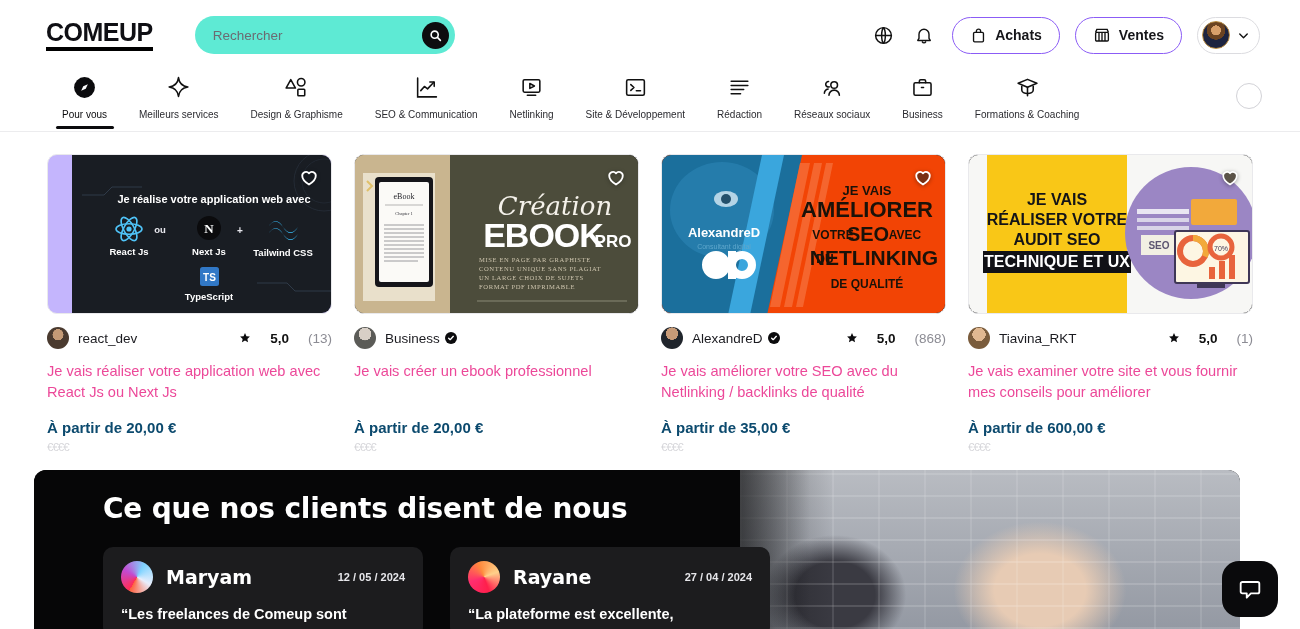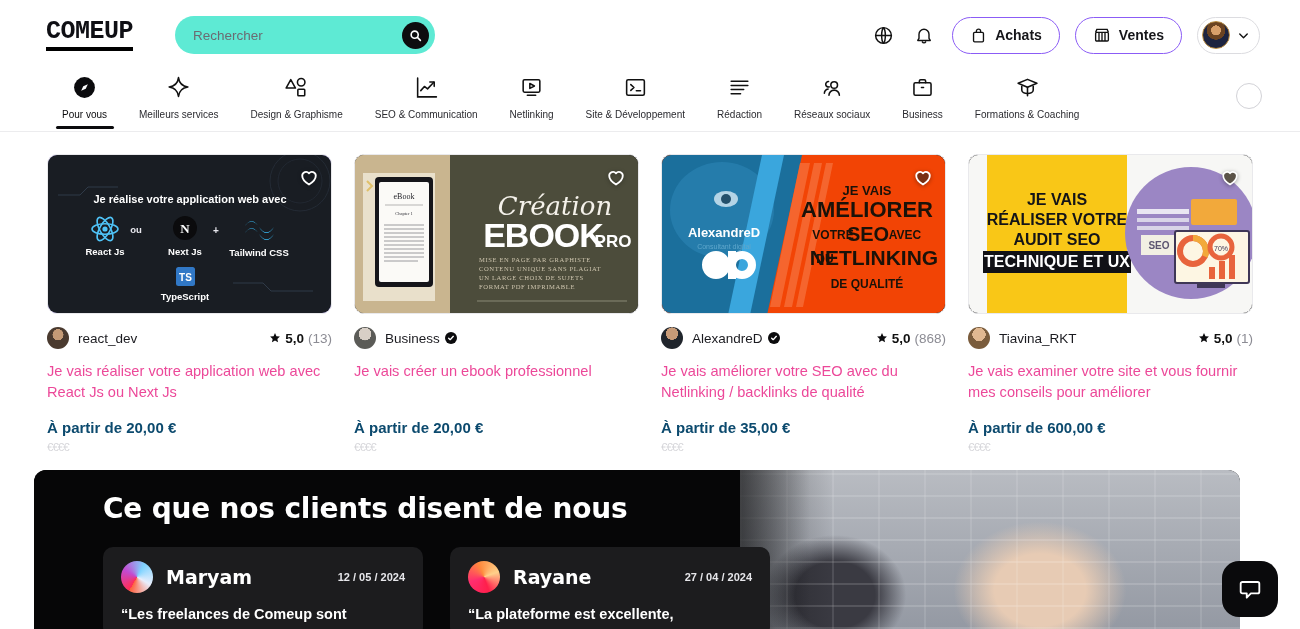--- a/index.html
+++ b/index.html
@@ -12,21 +12,21 @@
   }
   .page { position: relative; width: 1300px; height: 629px; background:#fff; }
 
   
   .header {
     height: 70px; display:flex; align-items:center;
     padding: 0 40px 0 46px; background:#fff;
   }
   .logo {
     font-weight: 800; font-size: 25px; letter-spacing: -0.5px;
-    font-family: Liberation Mono, monospace;
+    font-family: Liberation Sans, sans-serif;
     border-bottom: 4px solid #000; padding-bottom: 1px; line-height: 1.05;
   }
   .search-wrap {
     margin-left: 42px; position: relative;
     width: 260px; height: 38px;
     background:#5eead4; border-radius: 19px;
     display:flex; align-items:center; padding: 0 6px 0 18px;
   }
   .search-input {
     border:0; outline:0; background:transparent; flex:1;
@@ -94,21 +94,21 @@
   .meta { display:flex; align-items:center; margin-top:13px; }
   .seller-av {
     width:22px;height:22px;border-radius:50%;margin-right:9px;flex:0 0 auto;
     background: radial-gradient(circle at 50% 35%, #c49a76 0 30%, #4a3a2f 31% 100%);
   }
   .seller-name { font-size:13.5px; color:#1b1b20; }
   .verified {
     width:12px;height:12px;border-radius:50%;background:#0b0b0d;
     margin-left:5px; display:inline-flex;align-items:center;justify-content:center;flex:0 0 auto;
   }
-  .rating { margin-left:auto; display:flex; align-items:center; gap:4px; font-size:13.5px; }
+  .rating { margin-left:auto; display:flex; align-items:center; gap:19px; font-size:13.5px; }
   .rating .score { font-weight:700; color:#111; }
   .rating .count { color:#8c8c94; }
   .card-title {
     margin-top:12px; font-size:14.6px; line-height:1.42; color:#ec4899;
     min-height:42px;
   }
   .price { margin-top:16px; font-size:15px; font-weight:700; color:#0c4a6e; }
   .euros { margin-top:5px; font-size:11.5px; color:#d6d6da; letter-spacing:-1px; }
 
   
@@ -326,21 +326,21 @@
 
     <div class="nav-next">
       
     </div>
     <div class="nav-sep"></div>
   </div>
 
   <div class="cards">
 
     <div class="card">
-      <div class="thumb" style="background:#c4b5fd;">
+      <div class="thumb" style="background:#c4b5fd;padding-left:24px;">
         <svg width="285" height="160" viewBox="0 0 285 160">
           <rect width="285" height="160" fill="#191d23"></rect>
           <g stroke="#2f3a48" fill="none" stroke-width="1">
             <path d="M10 40h22l8-8h30"></path>
               <path d="M185 128h30l8 8h42"></path>
             <circle cx="252" cy="26" r="30" opacity=".5"></circle>
               <circle cx="252" cy="26" r="22" opacity=".4"></circle>
           </g>
           <text x="142" y="48" fill="#fff" font-size="11" font-weight="bold" text-anchor="middle" font-family="Liberation Sans, sans-serif">Je réalise votre application web avec</text>
           <g fill="none" stroke="#4fc3f7" stroke-width="1.6">

